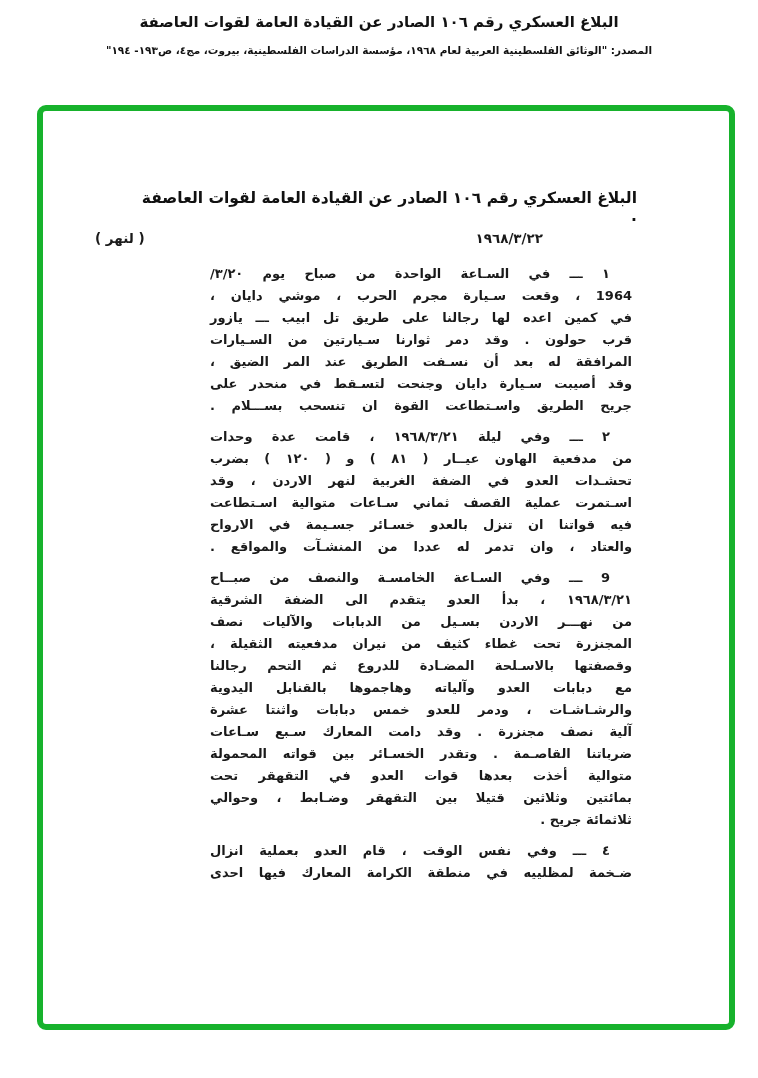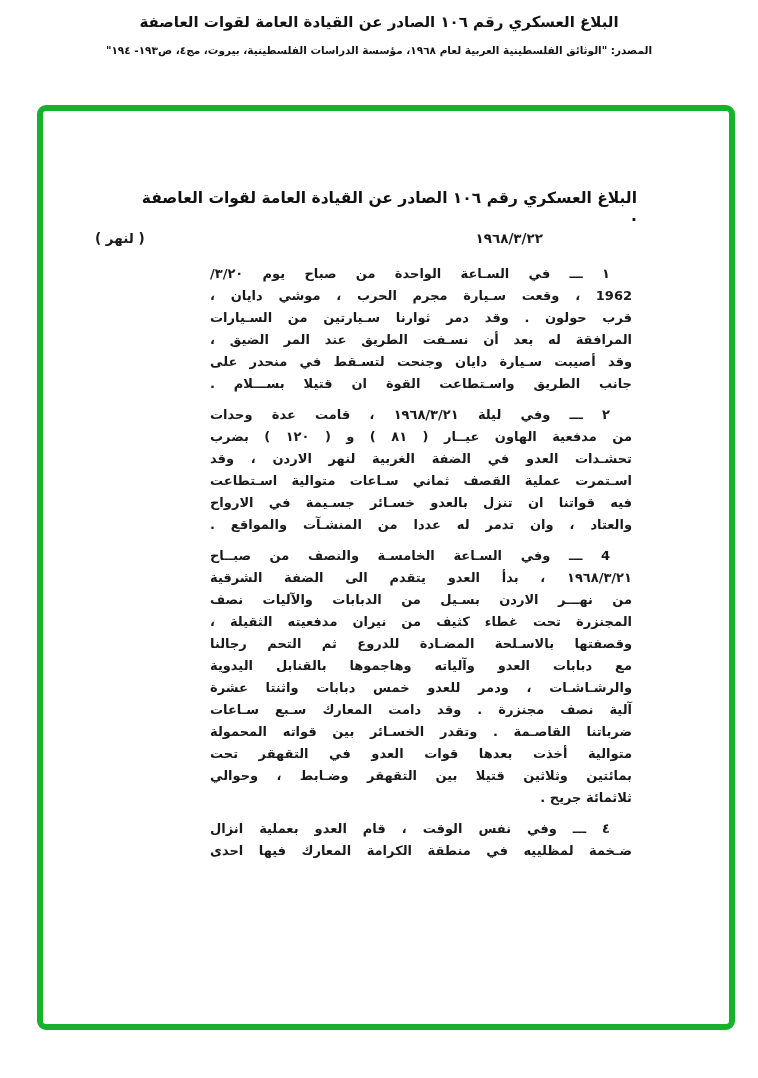--- a/index.html
+++ b/index.html
@@ -48,36 +48,37 @@
 
 <div class="doc-frame" style="border-color: rgb(23, 178, 44);">
   <div class="doc-title">البلاغ العسكري رقم ١٠٦ الصادر عن القيادة العامة لقوات العاصفة .</div>
   <div class="doc-meta">
     <div class="doc-date">‭١٩٦٨/٣/٢٢‬</div>
     <div class="doc-note">( لنهر )</div>
   </div>
   <div class="doc-body">
       <div class="paragraph">
         <div class="line first">١ ـــ في السـاعة الواحدة من صباح يوم ‭/٣/٢٠‬</div>
-        <div class="line">1962 ، وقعت سـيارة مجرم الحرب ، موشي دايان ،</div>
+        <div class="line">1964 ، وقعت سـيارة مجرم الحرب ، موشي دايان ،</div>
+        <div class="line">في كمين اعده لها رجالنا على طريق تل ابيب ـــ يازور</div>
         <div class="line">قرب حولون . وقد دمر ثوارنا سـيارتين من السـيارات</div>
         <div class="line">المرافقة له بعد أن نسـفت الطريق عند المر الضيق ،</div>
         <div class="line">وقد أصيبت سـيارة دايان وجنحت لتسـقط في منحدر على</div>
-        <div class="line">جانب الطريق واسـتطاعت القوة ان قتيلا بســـلام .</div>
+        <div class="line">جريح الطريق واسـتطاعت القوة ان تنسحب بســـلام .</div>
       </div>
       <div class="paragraph">
         <div class="line first">٢ ـــ وفي ليلة ‭١٩٦٨/٣/٢١‬ ، قامت عدة وحدات</div>
         <div class="line">من مدفعية الهاون عيــار ( ٨١ ) و ( ١٢٠ ) بضرب</div>
         <div class="line">تحشـدات العدو في الضفة الغربية لنهر الاردن ، وقد</div>
         <div class="line">اسـتمرت عملية القصف ثماني سـاعات متوالية اسـتطاعت</div>
         <div class="line">فيه قواتنا ان تنزل بالعدو خسـائر جسـيمة في الارواح</div>
         <div class="line">والعتاد ، وان تدمر له عددا من المنشـآت والمواقع .</div>
       </div>
       <div class="paragraph">
-        <div class="line first">4 ـــ وفي السـاعة الخامسـة والنصف من صبــاح</div>
+        <div class="line first">9 ـــ وفي السـاعة الخامسـة والنصف من صبــاح</div>
         <div class="line">‭١٩٦٨/٣/٢١‬ ، بدأ العدو يتقدم الى الضفة الشرقية</div>
         <div class="line">من نهـــر الاردن بسـيل من الدبابات والآليات نصف</div>
         <div class="line">المجنزرة تحت غطاء كثيف من نيران مدفعيته الثقيلة ،</div>
         <div class="line">وقصفتها بالاسـلحة المضـادة للدروع ثم التحم رجالنا</div>
         <div class="line">مع دبابات العدو وآلياته وهاجموها بالقنابل اليدوية</div>
         <div class="line">والرشـاشـات ، ودمر للعدو خمس دبابات واثنتا عشرة</div>
         <div class="line">آلية نصف مجنزرة . وقد دامت المعارك سـبع سـاعات</div>
         <div class="line">ضرباتنا القاصـمة . وتقدر الخسـائر بين قواته المحمولة</div>
         <div class="line">متوالية أخذت بعدها قوات العدو في التقهقر تحت</div>
         <div class="line">بمائتين وثلاثين قتيلا بين التقهقر وضـابط ، وحوالي</div>

